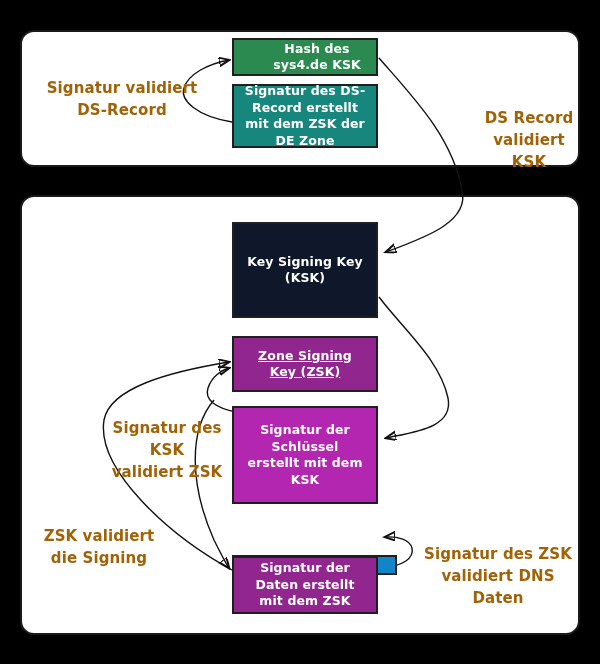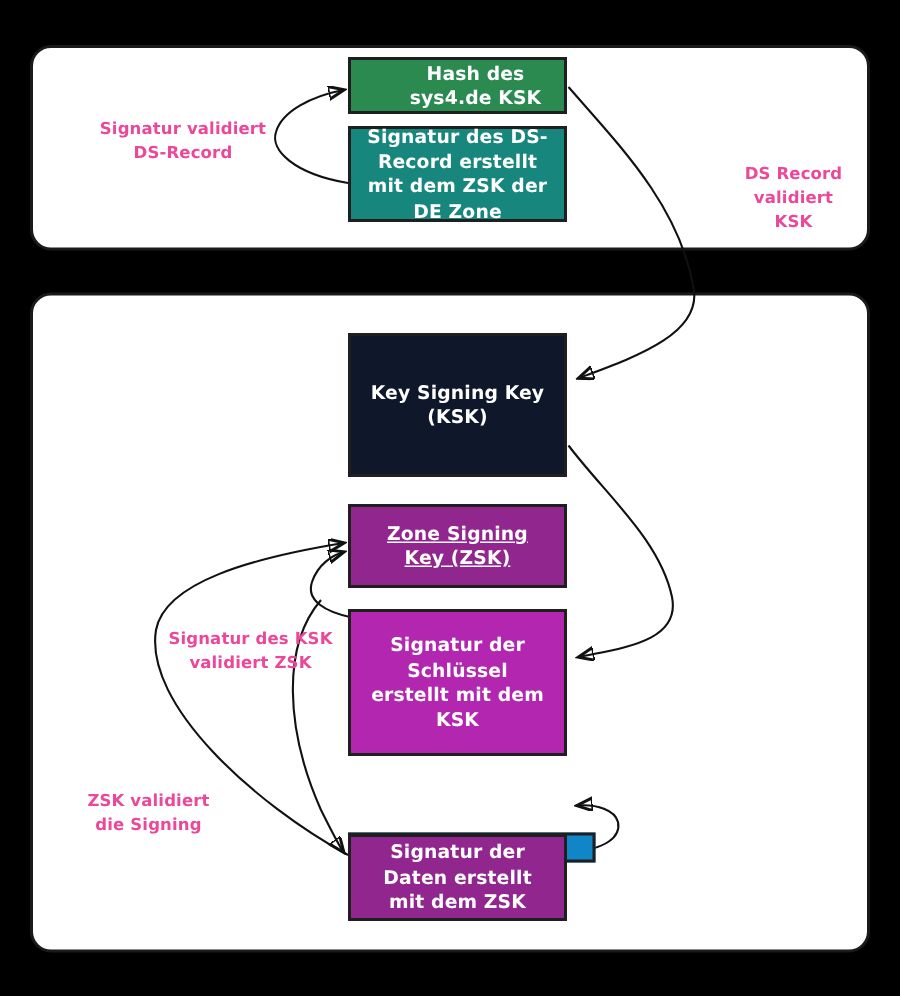--- a/index.html
+++ b/index.html
@@ -37,22 +37,22 @@
     font-weight: bold;
     font-size: 12.5px;
     line-height: 1.32;
     padding: 2px 4px;
     white-space: pre-line;
     letter-spacing: 0.1px;
   }
 
   .note {
     position: absolute;
-    color: #ec4899;
-    font-size: 11px;
+    color: #a16207;
+    font-size: 15px;
     font-weight: bold;
     line-height: 1.45;
     text-align: center;
     white-space: pre-line;
     letter-spacing: 0.1px;
   }
 
   svg.arrows {
     position: absolute;
     left: 0; top: 0;
@@ -138,14 +138,16 @@
 validiert
 KSK</div>
 
 
   <div class="note" style="left:104px; top:418px; width:126px;">Signatur des KSK
 validiert ZSK</div>
 
   <div class="note" style="left:40px; top:526px; width:118px;">ZSK validiert
 die Signing</div>
 
+  <div class="note" style="left:418px; top:544px; width:160px;">Signatur des ZSK
+validiert DNS Daten</div>
 
 </div>
 
 </body></html>

